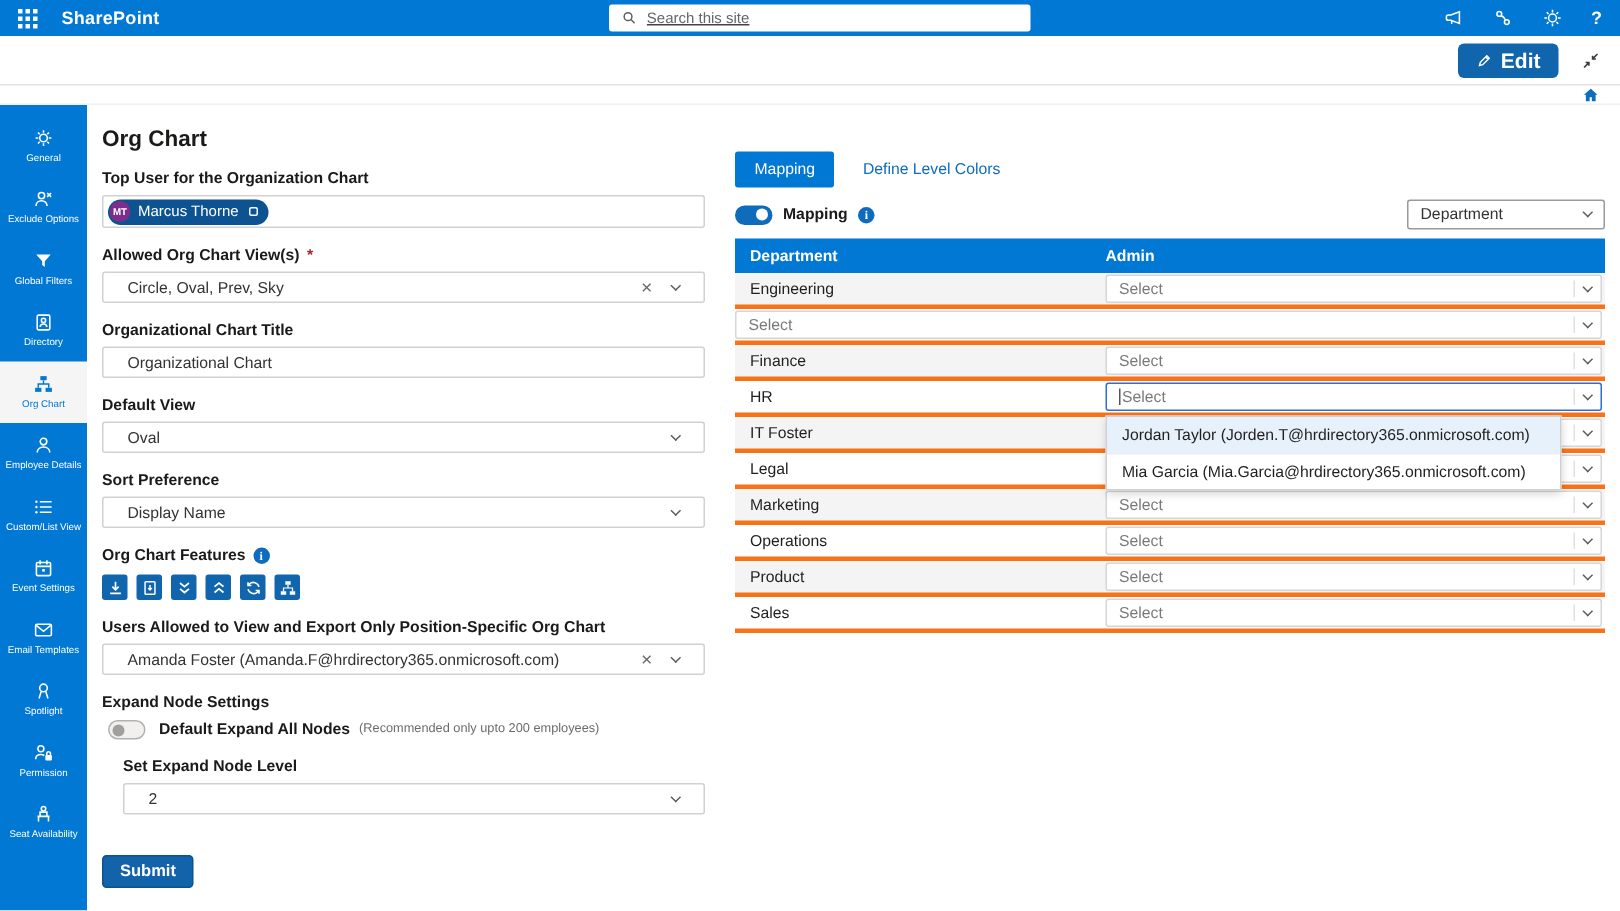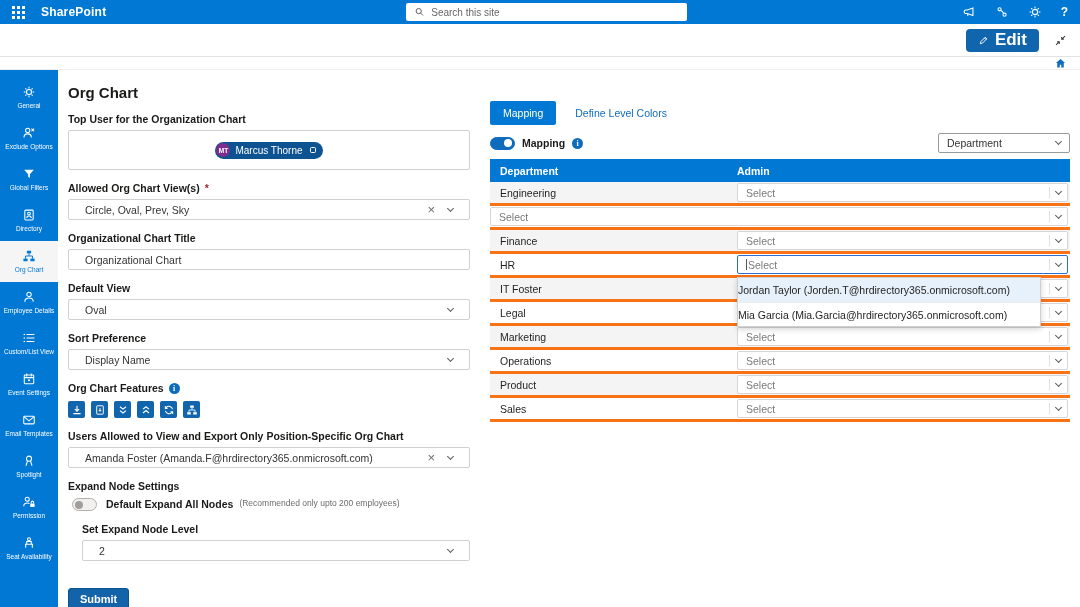--- a/index.html
+++ b/index.html
@@ -9,31 +9,31 @@
 
   
   .topbar { height:24px; background:#0078d4; display:flex; align-items:center;
     padding:0 12px; color:#fff; position:relative; }
   .waffle { display:grid; grid-template-columns:repeat(3,3px); grid-gap:2px; margin-right:16px; cursor:pointer; }
   .waffle span { width:3px; height:3px; background:#fff; }
   .brand { font-size:12px; font-weight:bold; letter-spacing:.2px; cursor:pointer; }
   .searchbox { position:absolute; left:406px; top:3px; width:281px; height:18px; background:#fff;
     border-radius:2px; display:flex; align-items:center; padding:0 8px; gap:6px; }
   .searchbox input { border:0; outline:0; background:transparent; font-size:10px; color:#444;
-    width:100%; font-family:"Liberation Sans", sans-serif; }
+    width:100%; font-family:"Liberation Sans", sans-serif;text-decoration:underline; }
   .searchbox input::placeholder { color:#666; }
   .top-icons { margin-left:auto; display:flex; align-items:center; gap:19px; }
   .top-icons svg, .top-icons .qmark { cursor:pointer; }
   .qmark { font-size:12px; font-weight:bold; color:#fff; }
 
   
   .commandbar { height:33px; background:#fff; border-bottom:1px solid #e3e3e3; display:flex;
     align-items:center; justify-content:flex-end; padding:0 13px; gap:15px; }
   .edit-btn { background:#1065ad; color:#fff; border:0; border-radius:4px; height:23px;
-    padding:0 12px; display:flex; align-items:center; gap:6px; font-size:17px; font-weight:bold;
+    padding:0 12px; display:flex; align-items:center; gap:6px; font-size:14px; font-weight:bold;
     cursor:pointer; font-family:"Liberation Sans", sans-serif; }
   .homebar { height:13px; display:flex; align-items:center; justify-content:flex-end;
     padding-right:13px; border-bottom:1px solid #efefef; }
 
   
   .app { display:flex; height:537px; }
 
   
   .sidebar { width:58px; background:#0078d4; padding-top:7px; display:flex; flex-direction:column; }
   .side-item { height:41px; display:flex; flex-direction:column; align-items:center;
@@ -48,22 +48,22 @@
   .f-label { font-size:10.5px; font-weight:bold; color:#1b1a19; margin:12px 0 5px;
     display:flex; align-items:center; gap:5px; }
   .req { color:#a4262c; }
   .inputbox, .combo { height:21px; border:1px solid #d1d1d1; border-radius:2px; background:#fff;
     display:flex; align-items:center; padding:0 16px; font-size:10.5px; color:#333; cursor:text; }
   .combo { cursor:pointer; }
   .combo .grow { flex:1; }
   .x-icon { color:#6d6a67; font-size:13px; margin-right:13px; line-height:1; cursor:pointer; }
   .chev { width:5px; height:5px; border-right:1.4px solid #5f5d5b; border-bottom:1.4px solid #5f5d5b;
     transform:rotate(45deg); margin-top:-3px; flex:none; }
-  .person-box { height:40px; border:1px solid #d1d1d1; border-radius:2px; display:flex;
-    align-items:center; padding:0 3px;justify-content:center; }
+  .person-box { height:22px; border:1px solid #d1d1d1; border-radius:2px; display:flex;
+    align-items:center; padding:0 3px; }
   .pill { background:#0d5391; border-radius:10px; height:17px; display:flex; align-items:center;
     gap:5px; padding:0 7px 0 1px; color:#fff; font-size:10px; cursor:pointer; }
   .avatar { width:14px; height:14px; border-radius:50%; background:#7d2e8d; color:#fff;
     font-size:6.5px; font-weight:bold; display:flex; align-items:center; justify-content:center; }
   .pill-badge { width:6px; height:6px; border:1px solid #fff; border-radius:1.5px; margin-left:2px; }
   .info-icon { width:11px; height:11px; border-radius:50%; background:#0f6cbd; color:#fff;
     font-size:8px; font-weight:bold; display:inline-flex; align-items:center; justify-content:center;
     font-family:"Liberation Serif", serif; cursor:pointer; }
   .features { display:flex; gap:6px; margin-top:7px; }
   .feat-btn { width:17px; height:17px; background:#1065ad; border:0; border-radius:2px; color:#fff;
@@ -105,21 +105,21 @@
   .tbl-body .tbl-row:nth-child(odd) { background:#f4f4f4; }
   .dept-name { width:247px; padding-left:10px; color:#201f1e; flex:none; }
   .row-combo { flex:1; height:19px; background:#fff; border:1px solid #d6d6d6; border-radius:2px;
     display:flex; align-items:center; padding:0 6px 0 8px; color:#7a7a7a; margin-right:2px;
     cursor:pointer; }
   .row-combo .sep { width:1px; height:11px; background:#e1e1e1; margin-left:auto; margin-right:6px; }
   .row-combo.focused { border:1.5px solid #2b6fd4; }
   .caret { width:1px; height:11px; background:#555; margin-right:1px; }
   .options { position:absolute; top:118px; left:247px; width:304px; background:#fff;
     border:1px solid #cfcfcf; box-shadow:0 2px 6px rgba(0,0,0,.18); z-index:6; }
-  .option { height:24px; display:flex; align-items:center; color:#201f1e;
+  .option { height:24px; display:flex; align-items:center; padding-left:10px; color:#201f1e;
     cursor:pointer; }
   .option.hl { background:#e7f1fb; }
   .option + .option { border-top:1px solid #ededed; }
 
   svg { display:block; }
 </style>
 </head>
 <body>
 
 <div class="screen">

